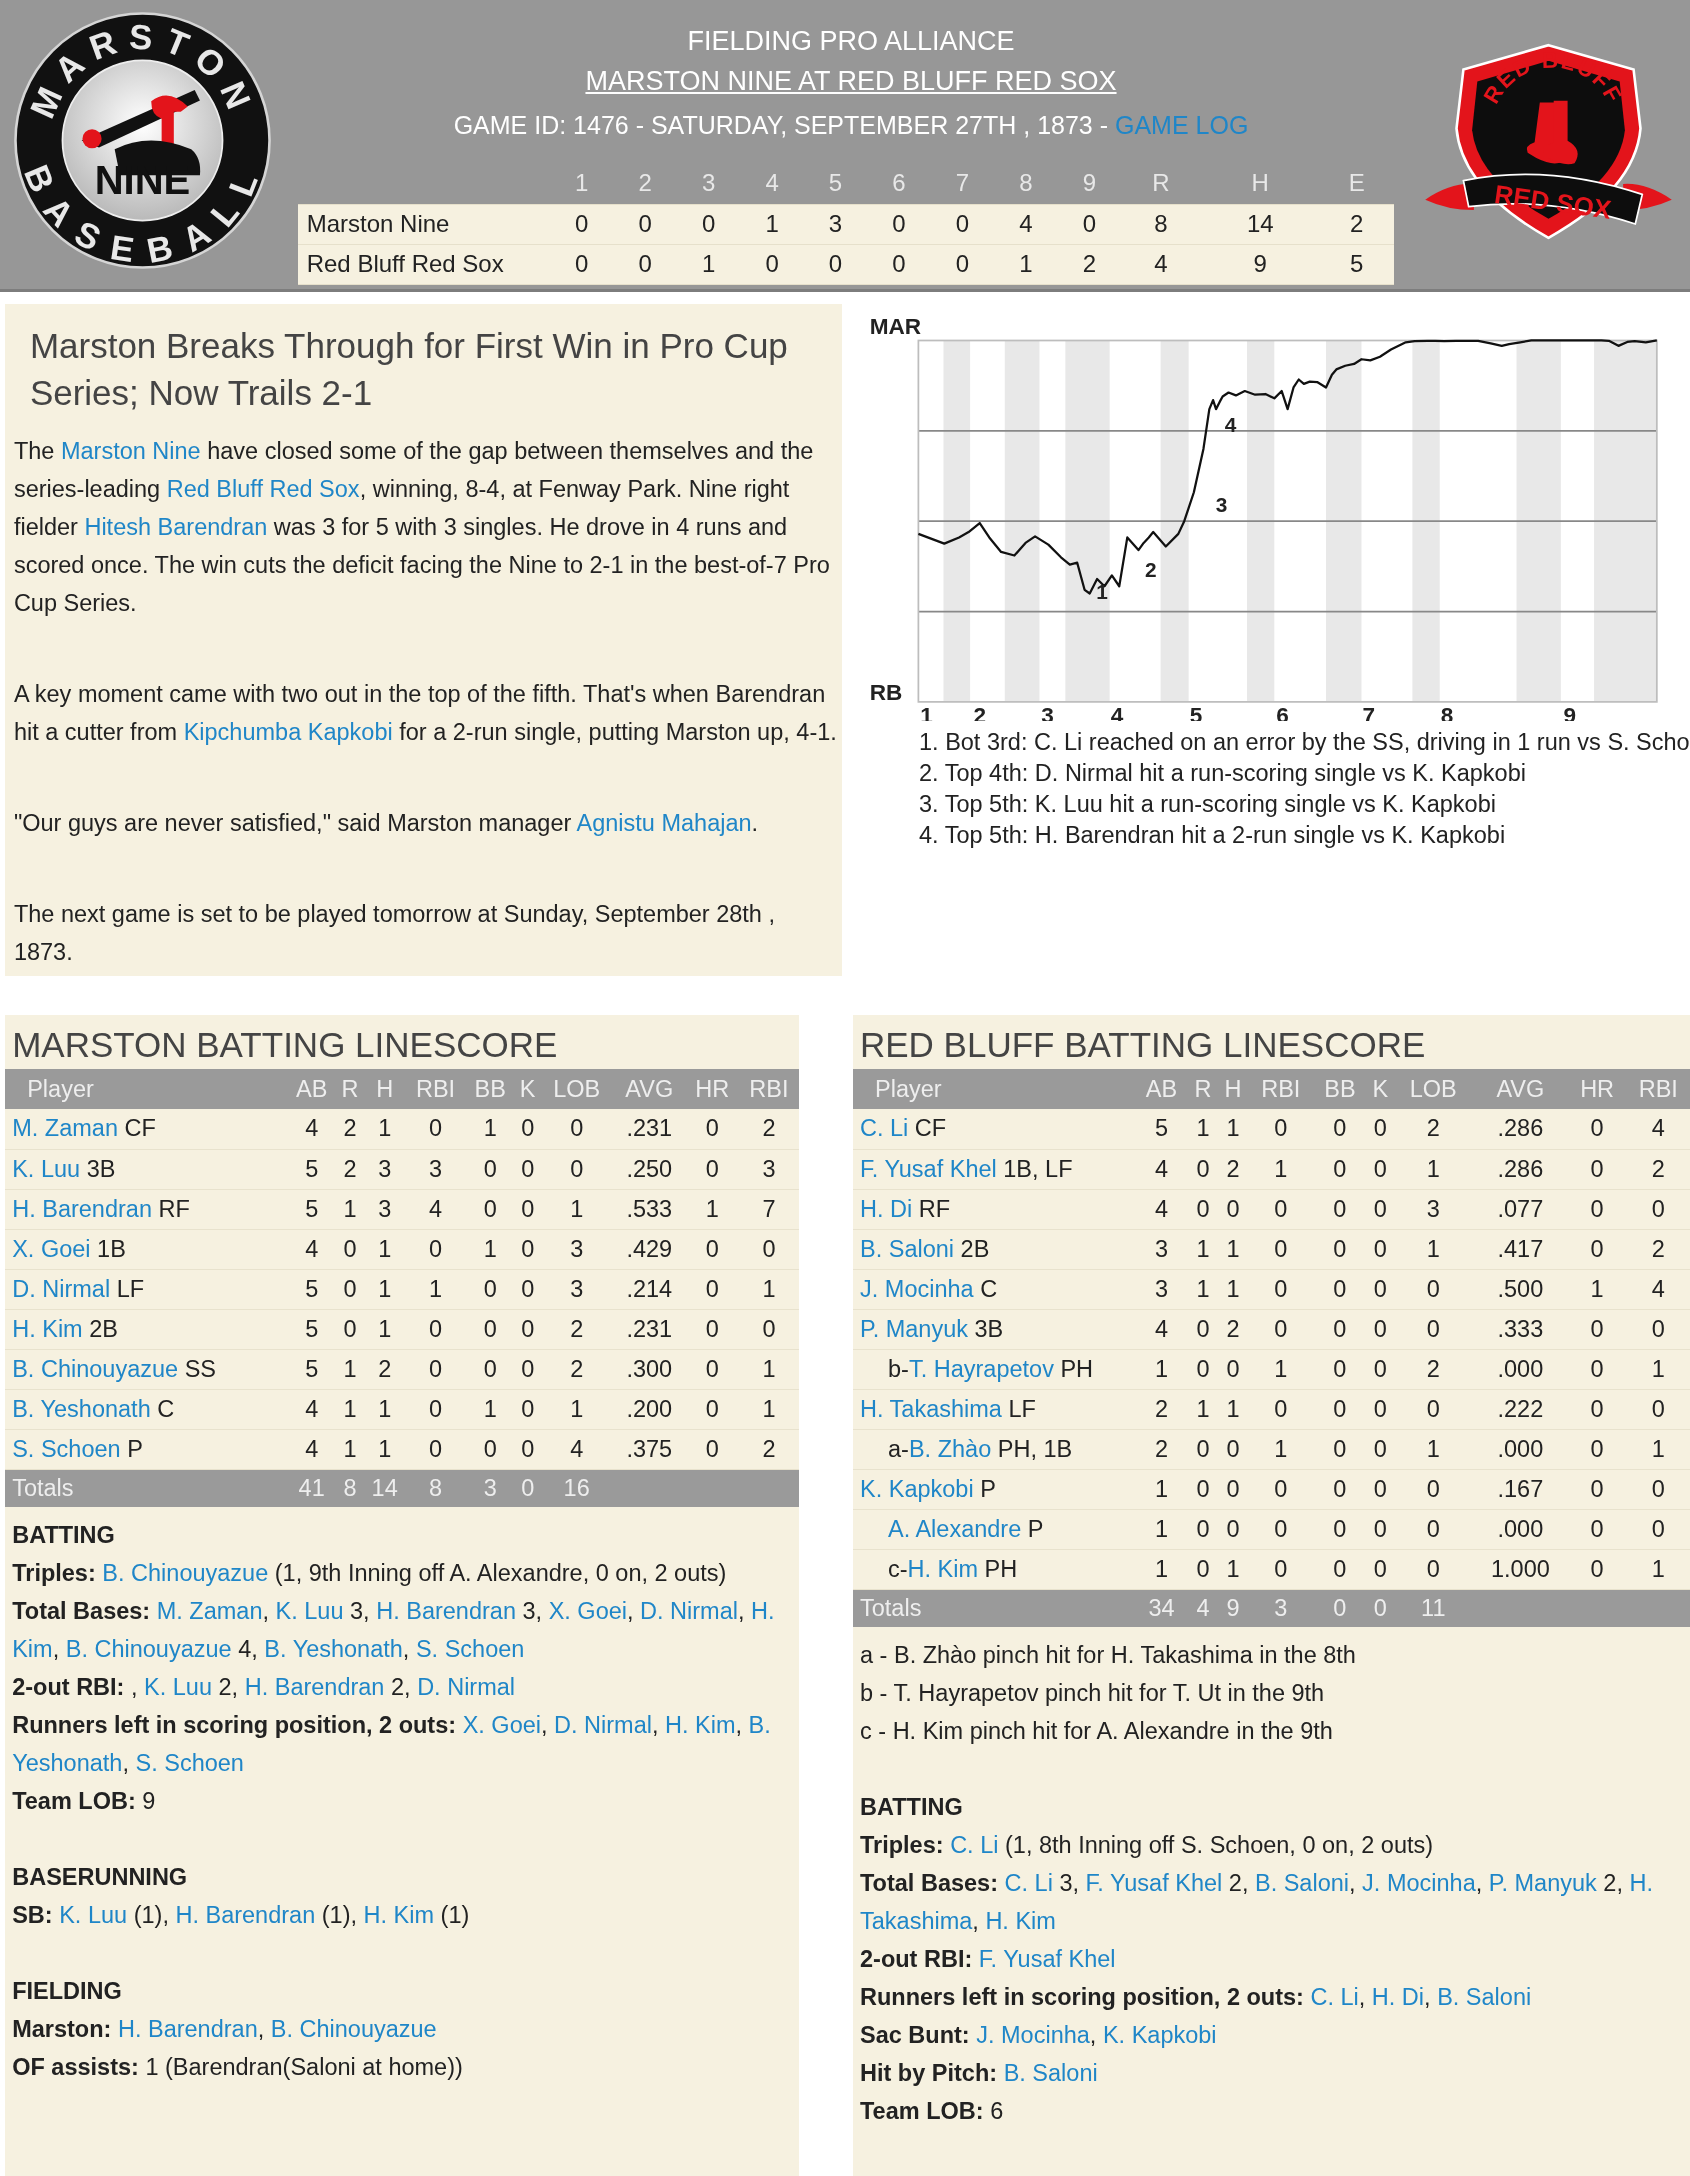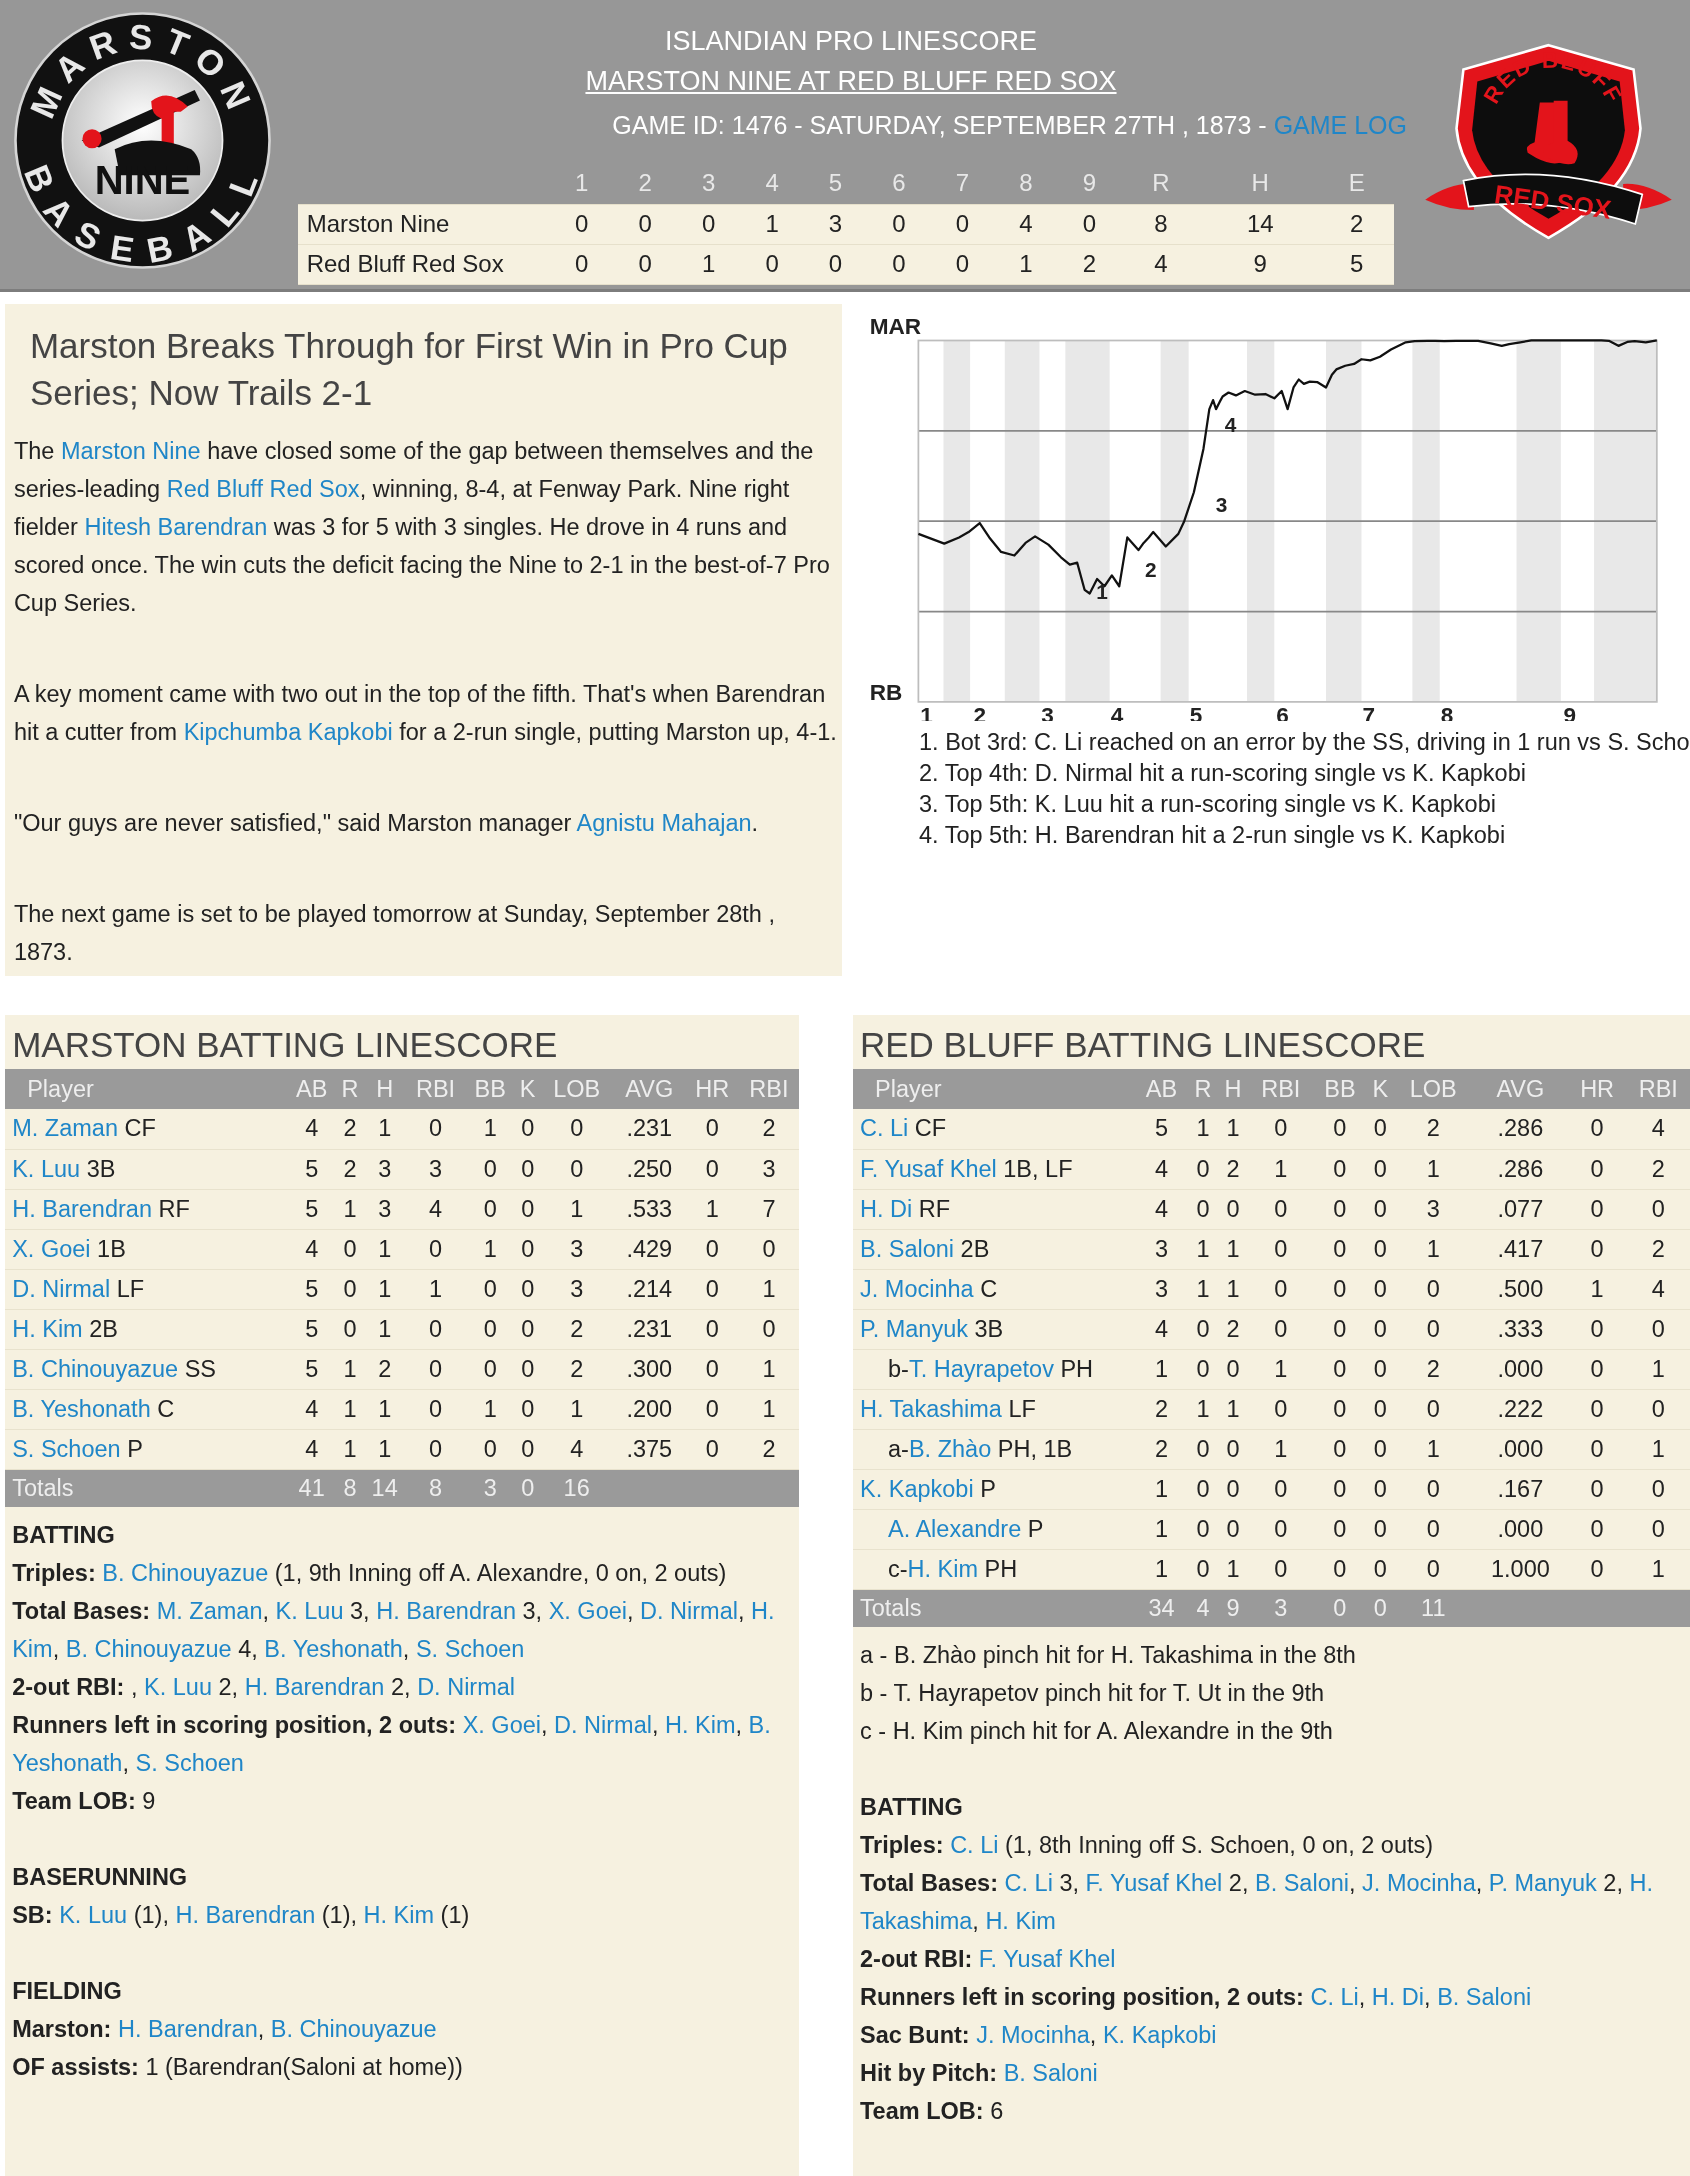--- a/index.html
+++ b/index.html
@@ -19,21 +19,21 @@
   #header .bottom-rule { position:absolute; left:0; right:0; bottom:0; height:2.6px; background:#7d7d7d; }
   .logo { position: absolute; }
   #logo-marston { left: 12px; top: 10.4px; width: 261px; height: 261px; }
   #logo-redbluff { left: 1418px; top: 33px; width: 261px; height: 217px; }
   .hdr-line {
     position: absolute; left: 295px; width: 1112px; text-align: center;
     color: #ffffff; font-size: 27px; letter-spacing: 0px;
   }
   #hdr-league { top: 26px; }
   #hdr-matchup { top: 66px; text-decoration: underline; }
-  #hdr-gameid { top: 111px; font-size: 25px; text-align: right; }
+  #hdr-gameid { top: 111px; font-size: 25px; }
   #hdr-gameid .lnk { color: #1f86c8; }
 
   #linescore {
     position: absolute; left: 298px; top: 162px; width: 1096px;
     border-collapse: collapse; font-size: 24px;
   }
   #linescore th { color: #e8e8e8; font-weight: normal; height: 42px; text-align: center; background: #979797; }
   #linescore td { height: 40px; background: #f6f1e0; text-align: center; color: #222; }
   #linescore tr.first-row td { border-top: 1.7px solid #e6e0cb; }
   #linescore tr.row2 td { border-top: 0.9px solid #e6e0cb; border-bottom: 1.7px solid #e6e0cb; }
@@ -102,21 +102,21 @@
         <textPath href="#arcBot" startOffset="50%" text-anchor="middle">BASEBALL</textPath>
       </text>
       <path d="M 80 150 L 210 92 L 216 104 L 100 158 Z" fill="#111"></path>
       <circle cx="92" cy="148" r="11" fill="#e3141b"></circle>
       <path d="M 160 105 q 20 -16 42 6 l -8 6 l -8 0 l 0 38 l -14 0 l 0 -30 q -12 -4 -12 -20 z" fill="#e3141b"></path>
       <path d="M 118 160 q 40 -20 88 0 q 12 10 10 30 l -92 0 z" fill="#111"></path>
       <text x="150" y="212" text-anchor="middle" font-family="Liberation Sans, sans-serif" font-size="46" font-weight="bold" fill="#111">NINE</text>
     </svg>
   </div>
 
-  <div class="hdr-line" id="hdr-league">ISLANDIAN PRO LINESCORE</div>
+  <div class="hdr-line" id="hdr-league">FIELDING PRO ALLIANCE</div>
   <div class="hdr-line" id="hdr-matchup">MARSTON NINE AT RED BLUFF RED SOX</div>
   <div class="hdr-line" id="hdr-gameid"><span>GAME ID: 1476 - SATURDAY, SEPTEMBER 27TH , 1873 - </span><a class="lnk">GAME LOG</a></div>
 
   <table id="linescore">
     <thead>
         <tr id="ls-head">
           <th class="team-h"></th>
           <th>1</th>
           <th>2</th>
           <th>3</th>

